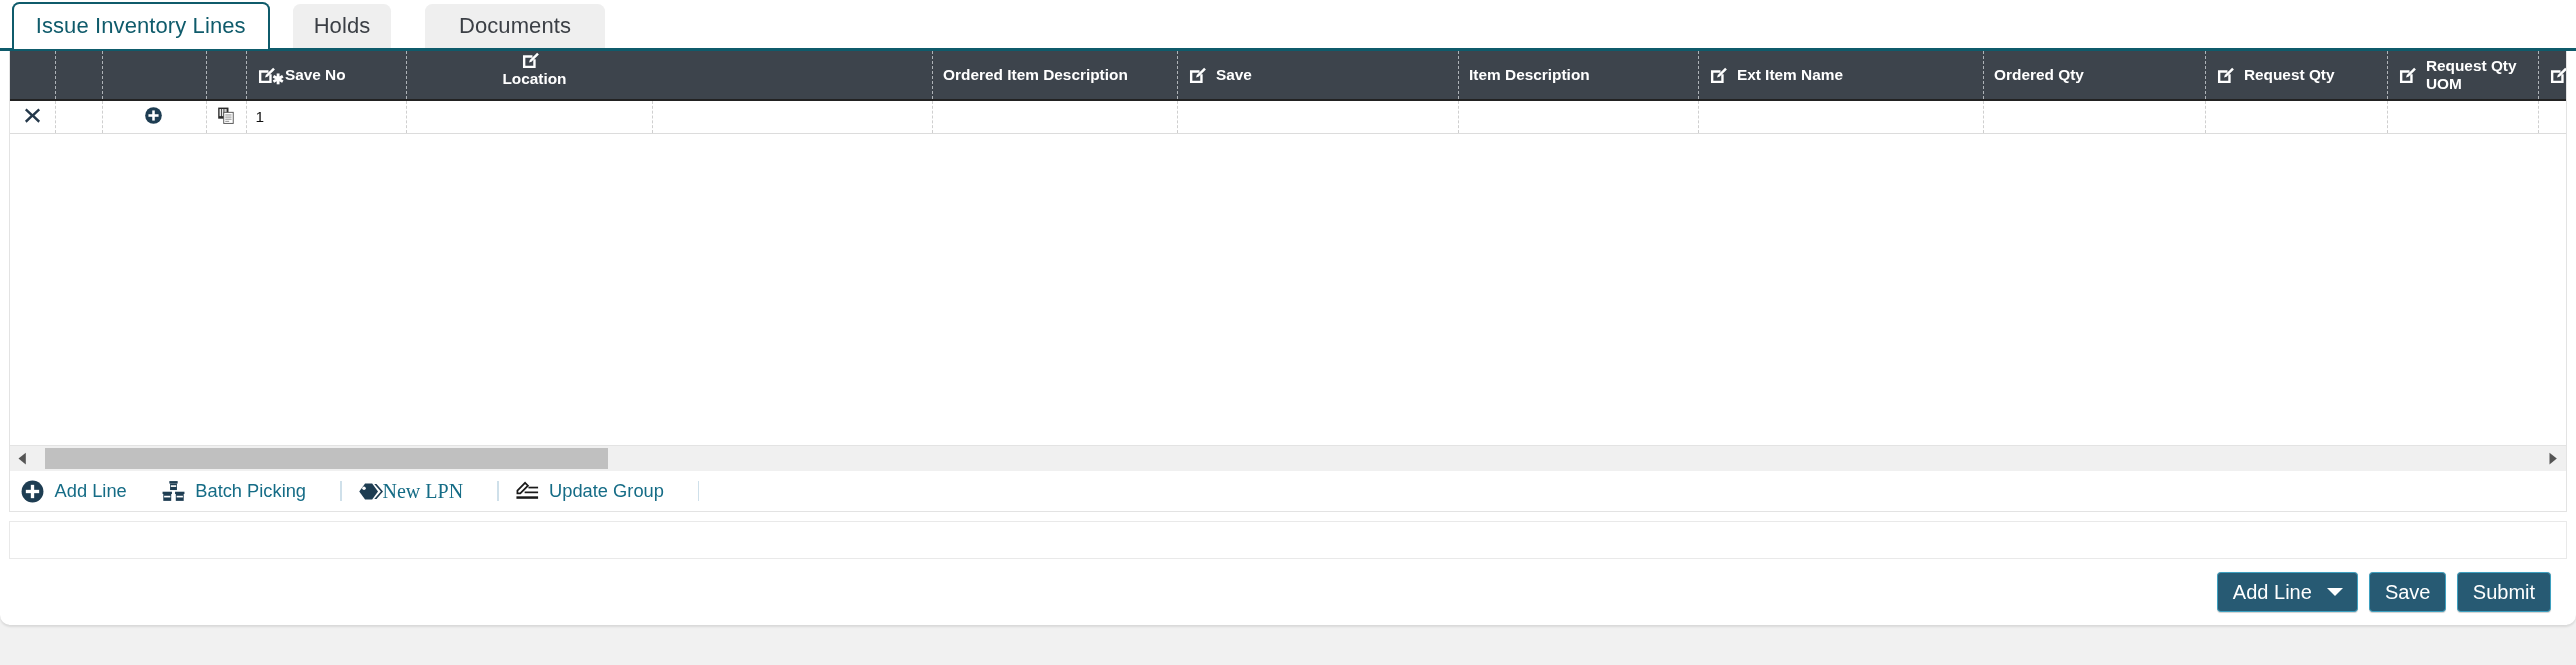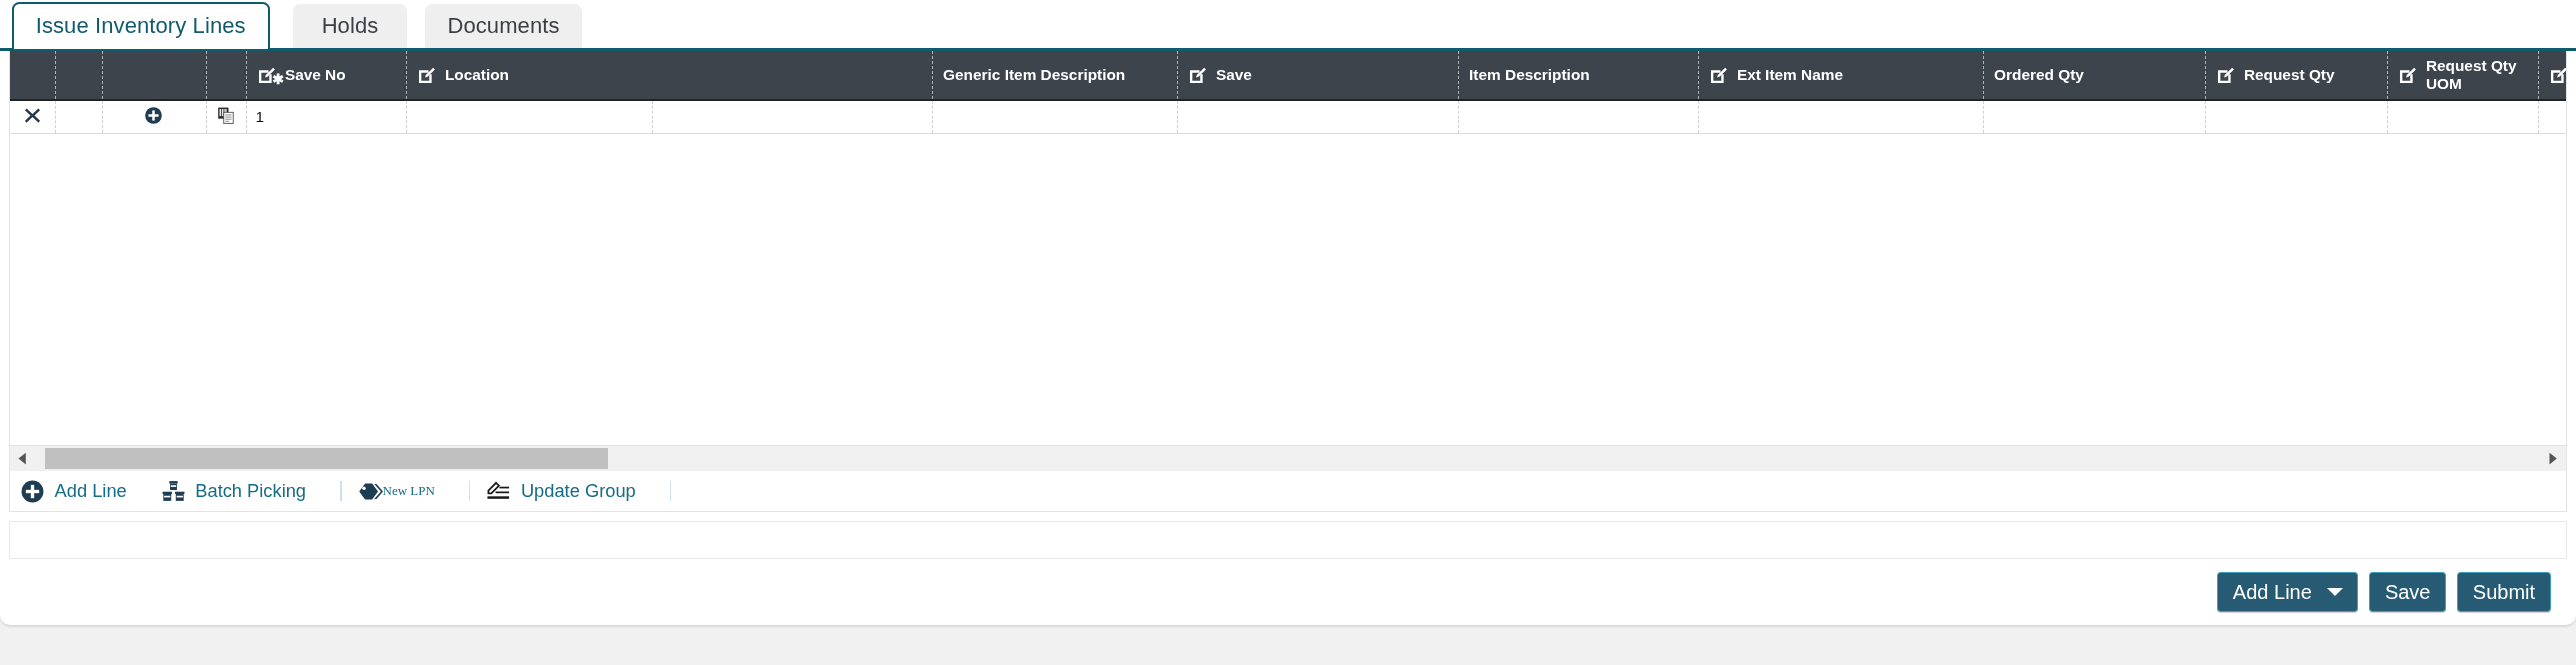--- a/index.html
+++ b/index.html
@@ -41,22 +41,22 @@
   .tab.inactive{
     background:#efefef;color:#3b3f45;
     top:4.4px;height:44px;
   }
   .tab.active{
     background:#ffffff;color:#0f5b6b;font-weight:400;
     border:2.9px solid #0f5b6b;border-bottom:none;
     z-index:5;
   }
   #tab0{left:11.7px;width:258px;}
-  #tab1{left:293px;width:114px;}
-  #tab2{left:425px;width:157px;}
+  #tab1{left:293px;width:98px;}
+  #tab2{left:425px;width:180px;}
 
   
   .grid{
     position:absolute;left:8.8px;top:51px;
     width:2558px;height:395px;
     background:#ffffff;
     border:0.7px solid #e3e3e3;
     border-top:none;
     box-sizing:border-box;
     overflow:hidden;
@@ -131,21 +131,21 @@
     box-sizing:border-box;
     display:flex;align-items:center;
     padding-left:10.3px;
   }
   .lnk{
     display:flex;align-items:center;
     color:#156c86;font-size:18.3px;
     margin-right:34px;cursor:pointer;white-space:nowrap;
   }
   .lnk .ico{display:inline-block;width:25px;height:25px;margin-right:9.5px;flex:0 0 25px;}
-  .lnk.serif{font-family:"Liberation Serif", serif;font-size:13px;}
+  .lnk.serif{font-family:"Liberation Serif", serif;font-size:20px;}
   .lnk.serif .ico{margin-right:0px;}
   .vsep{
     width:1.5px;height:20.5px;background:#cfe0ea;margin:0 16px 0 0;flex:0 0 1.5px;
   }
 
   
   .band{
     position:absolute;left:8.8px;top:521px;width:2558px;height:38px;
     background:#ffffff;border:0.7px solid #e9e9e9;box-sizing:border-box;
   }
@@ -195,29 +195,29 @@
           <div class="hcell" style="left: 45px; width: 48px;"></div>
           <div class="hcell" style="left: 92px; width: 103px;"></div>
           <div class="hcell" style="left: 196px; width: 40px;"></div>
           <div class="hcell" style="left: 236px; width: 160px;">
             <span class="edit-ico"><svg width="19" height="19" viewBox="0 0 24 24">
                 <path d="M2.5 5.5 h12 v3 h-9 v10 h10 v-8 h3 v11 h-16 z" fill="#ffffff"></path>
                 <path d="M20.4 2.2 l2.2 2.2 l-9.3 9.3 l-3.1 .9 l.9 -3.1 z" fill="#ffffff"></path>
               </svg><span class="req-star">✱</span></span>
             <span class="lbl">Save No</span>
           </div>
-          <div class="hcell" style="left: 396px; width: 246px;">
+          <div class="hcell" style="left: 396px; width: 246px; flex-direction: column;">
             <span class="edit-ico"><svg width="19" height="19" viewBox="0 0 24 24">
                 <path d="M2.5 5.5 h12 v3 h-9 v10 h10 v-8 h3 v11 h-16 z" fill="#ffffff"></path>
                 <path d="M20.4 2.2 l2.2 2.2 l-9.3 9.3 l-3.1 .9 l.9 -3.1 z" fill="#ffffff"></path>
               </svg></span>
             <span class="lbl">Location</span>
           </div>
           <div class="hcell" style="left: 922px; width: 244px;">
-            <span class="lbl">Generic Item Description</span>
+            <span class="lbl">Ordered Item Description</span>
           </div>
           <div class="hcell" style="left: 1167px; width: 282px;">
             <span class="edit-ico"><svg width="19" height="19" viewBox="0 0 24 24">
                 <path d="M2.5 5.5 h12 v3 h-9 v10 h10 v-8 h3 v11 h-16 z" fill="#ffffff"></path>
                 <path d="M20.4 2.2 l2.2 2.2 l-9.3 9.3 l-3.1 .9 l.9 -3.1 z" fill="#ffffff"></path>
               </svg></span>
             <span class="lbl">Save</span>
           </div>
           <div class="hcell" style="left: 1448px; width: 240px;">
             <span class="lbl">Item Description</span>

